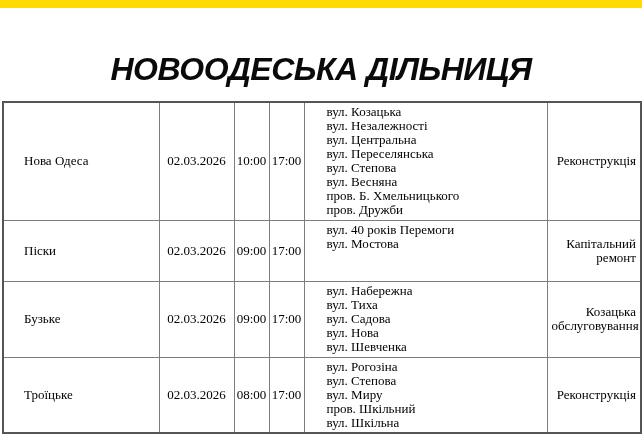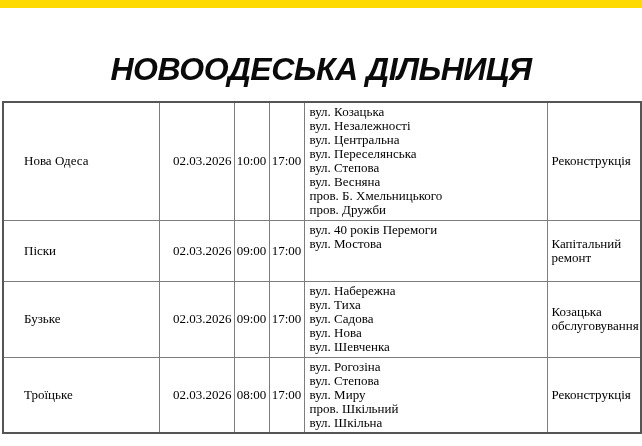--- a/index.html
+++ b/index.html
@@ -35,29 +35,29 @@
   td {
     border: 1px solid #7d7d7d;
     font-size: 13px;
     line-height: 1.08;
     color: #000000;
     padding: 2px 4px;
     vertical-align: middle;
     overflow: hidden;
   }
   .c-settlement { padding-left: 20px; text-align: left; }
-  .c-date  { text-align: right; padding: 20px 2px; font-family: Liberation Serif, serif; }
+  .c-date  { text-align: center; padding: 20px 2px; font-family: Liberation Serif, serif; }
   .c-time  { text-align: center; padding: 2px 1px; }
   .c-streets {
     white-space: pre-line;
     vertical-align: top;
     text-align: left;
-    padding: 2px 5px;
+    padding: 2px 22px;
   }
-  .c-work { text-align: left; padding: 16px 4px; }
+  .c-work { text-align: right; padding: 16px 4px; }
 </style>
 </head>
 <body>
 
 <div class="accent-bar" style="background: rgb(255, 217, 2);"></div>
 
 <h1 class="page-title">НОВООДЕСЬКА ДІЛЬНИЦЯ</h1>
 
 <table class="schedule">
   <colgroup>

